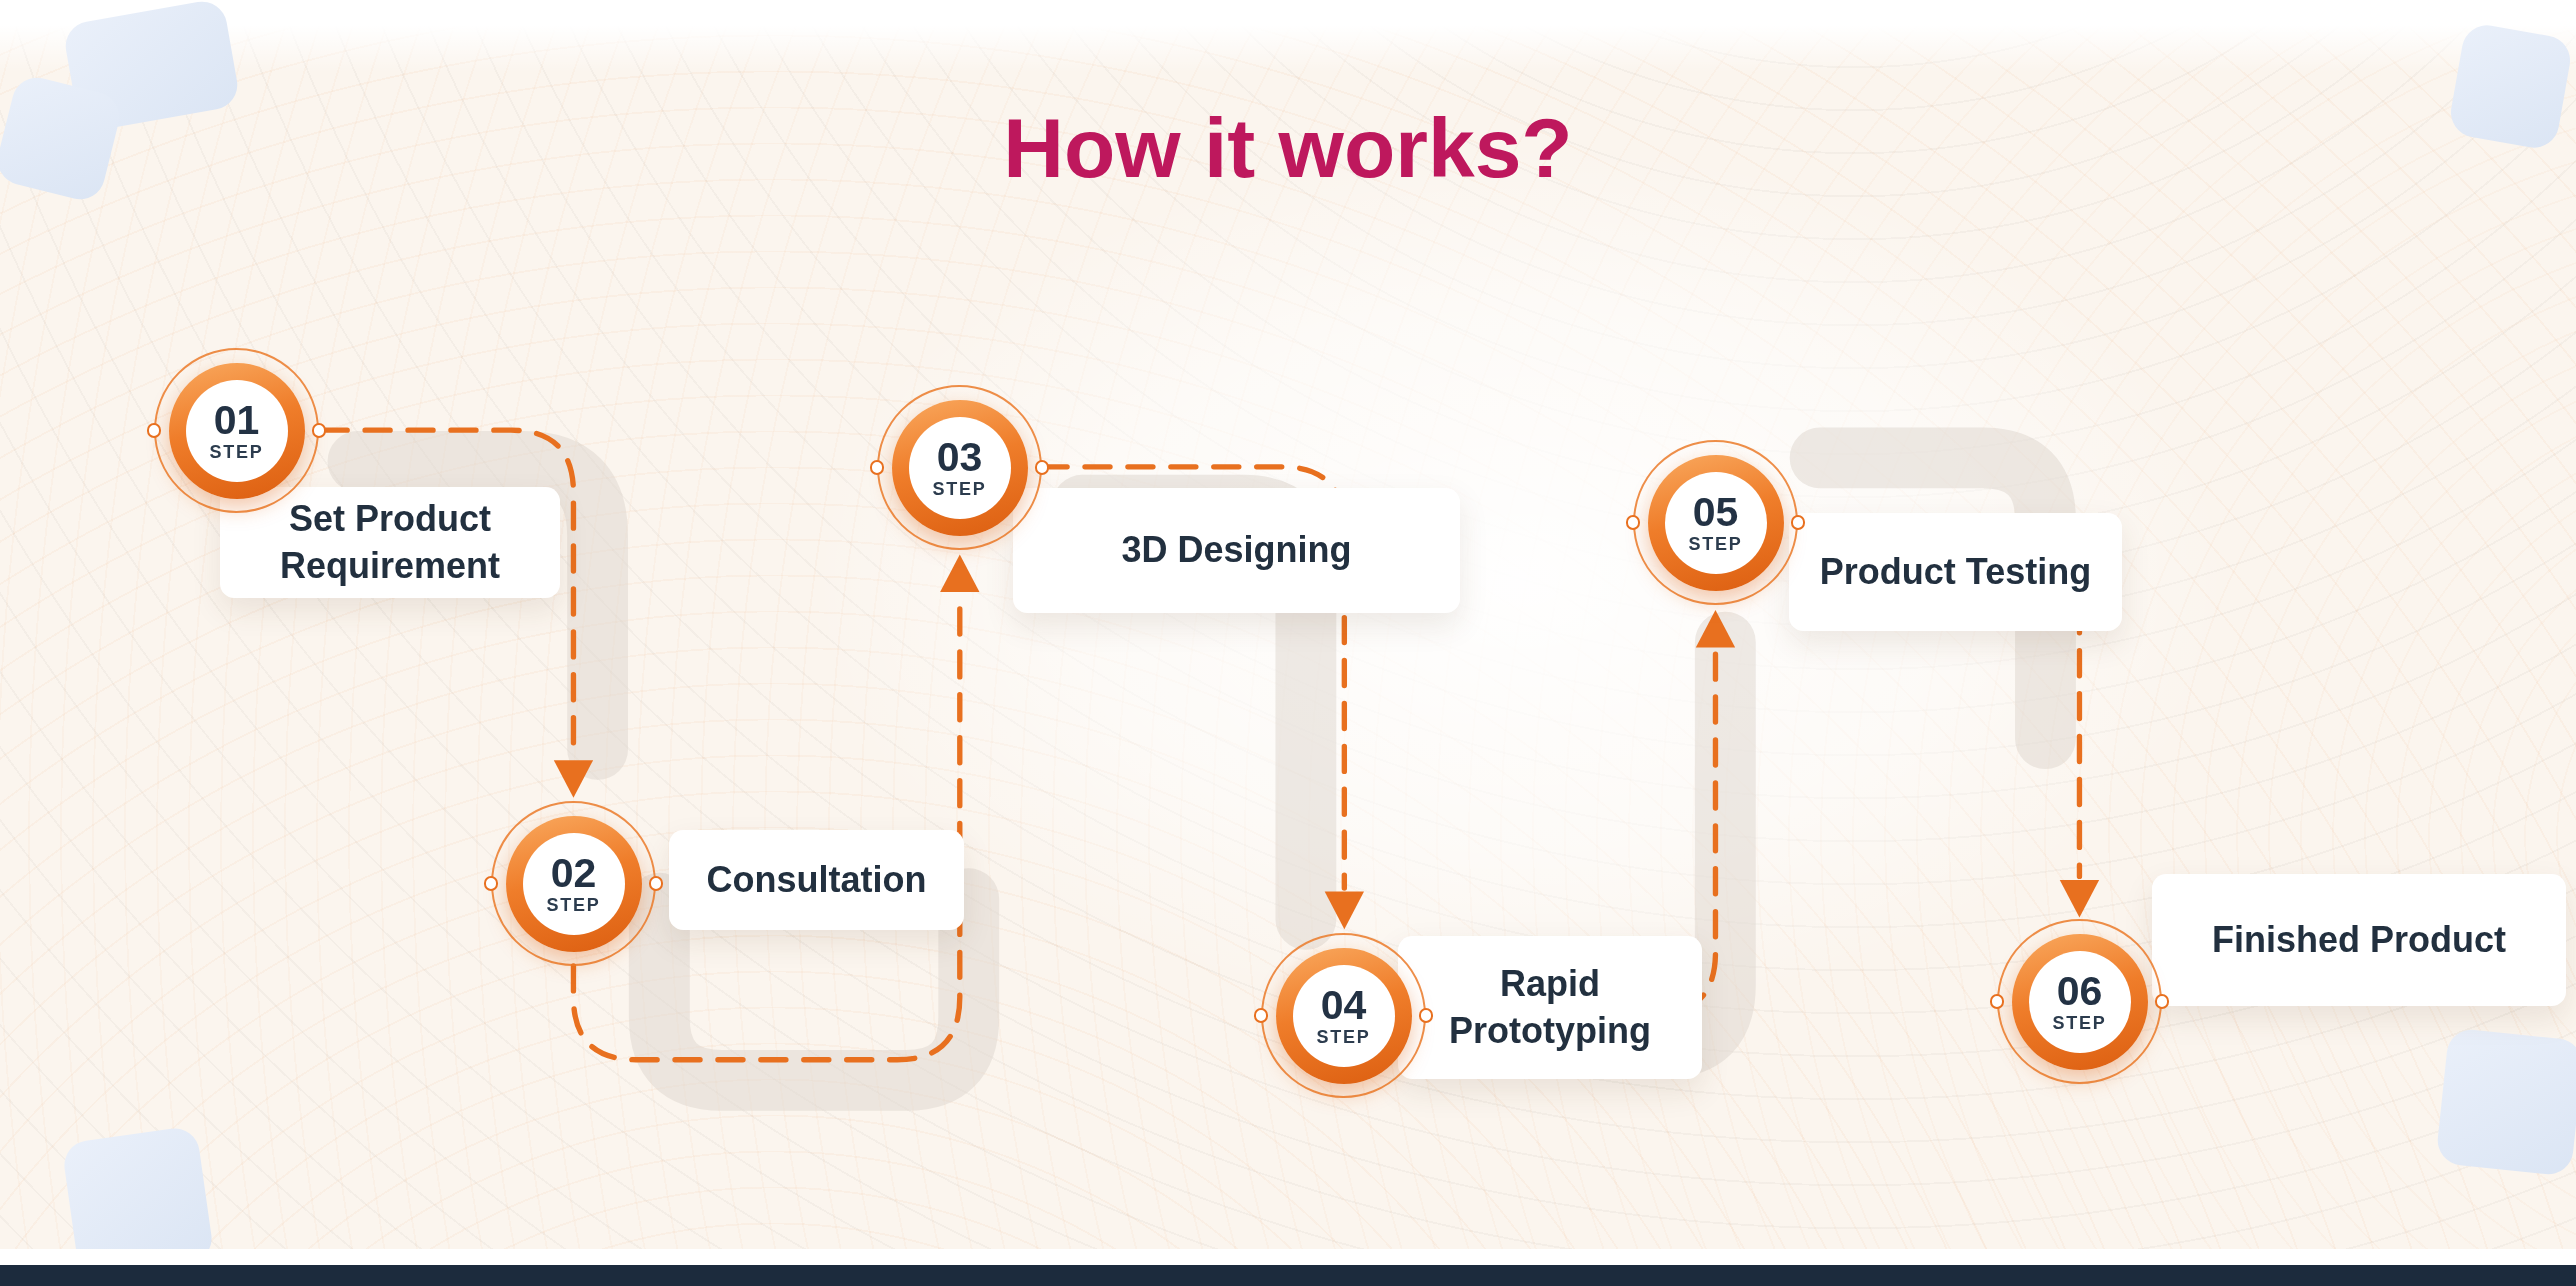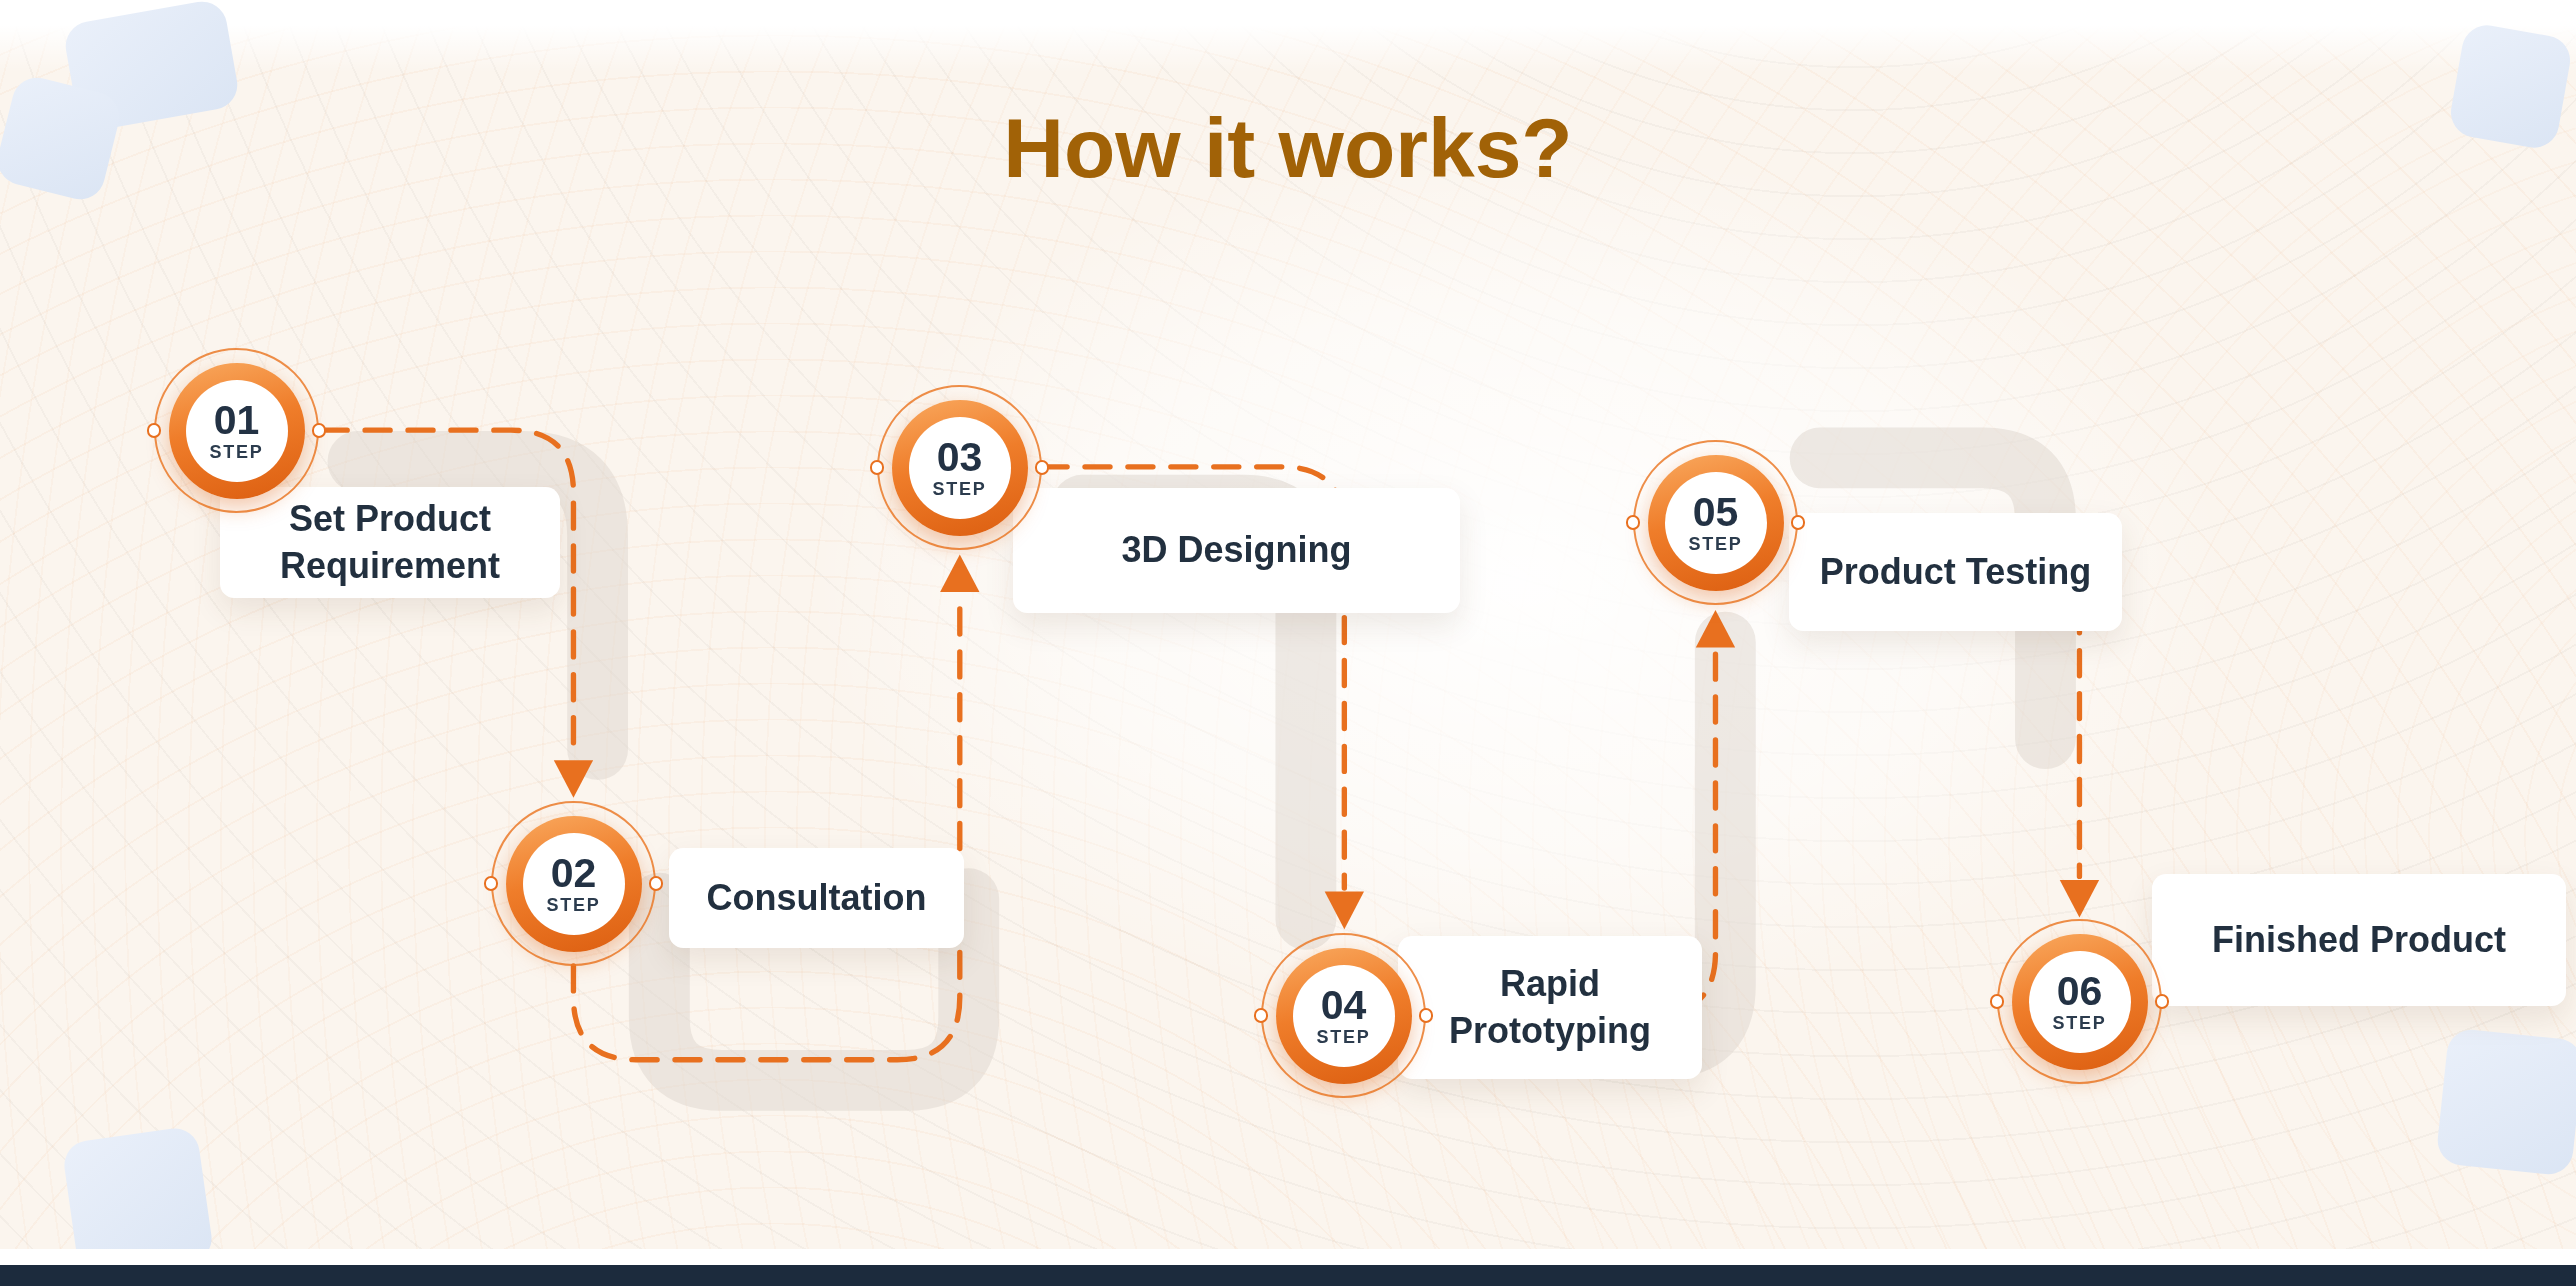--- a/index.html
+++ b/index.html
@@ -32,35 +32,35 @@
   .cube{position:absolute;border-radius:25px;z-index:1;
     background:linear-gradient(145deg,#eaf0fa 0%,#dbe5f4 100%);}
   .cube1{left:70px;top:10.7px;width:163px;height:109px;transform:rotate(-10deg);}
   .cube2{left:3.6px;top:84px;width:109px;height:109px;transform:rotate(14deg);}
   .cube3{left:2456px;top:30px;width:109px;height:113px;transform:rotate(10deg);}
   .cube4{left:70px;top:1134px;width:136px;height:136px;transform:rotate(-8deg);}
   .cube5{left:2442px;top:1034px;width:136px;height:136px;transform:rotate(6deg);}
 
   .title{
     position:absolute;left:0;right:0;top:102px;z-index:5;
-    text-align:center;font-size:84px;font-weight:bold;color:#a16207;line-height:1.1;
+    text-align:center;font-size:84px;font-weight:bold;color:#be185d;line-height:1.1;
   }
 
   .connectors{position:absolute;left:0;top:0;z-index:2;}
 
   .card{
     position:absolute;z-index:4;
     background:#ffffff;border-radius:14.3px;
     box-shadow:0 12.5px 30px rgba(90,60,30,0.10);
     display:flex;align-items:center;justify-content:center;text-align:center;
     color:#22303f;font-size:36px;font-weight:bold;line-height:1.3;
     padding:14.3px 23px;
   }
   .c1{left:208px;top:487px;width:340px;height:111px;margin-left:12px;}
-  .c2{left:669px;top:830px;width:295px;height:100px;margin-top:18px;}
+  .c2{left:669px;top:830px;width:295px;height:100px;}
   .c3{left:1013px;top:488px;width:447px;height:125px;}
   .c4{left:1398px;top:936px;width:304px;height:143px;}
   .c5{left:1789px;top:513px;width:333px;height:118px;}
   .c6{left:2152px;top:874px;width:414px;height:132px;}
 
   .badge{
     position:absolute;width:165px;height:165px;border-radius:50%;z-index:6;
     border:2.7px solid rgba(235,123,42,0.85);
     display:flex;align-items:center;justify-content:center;
   }

